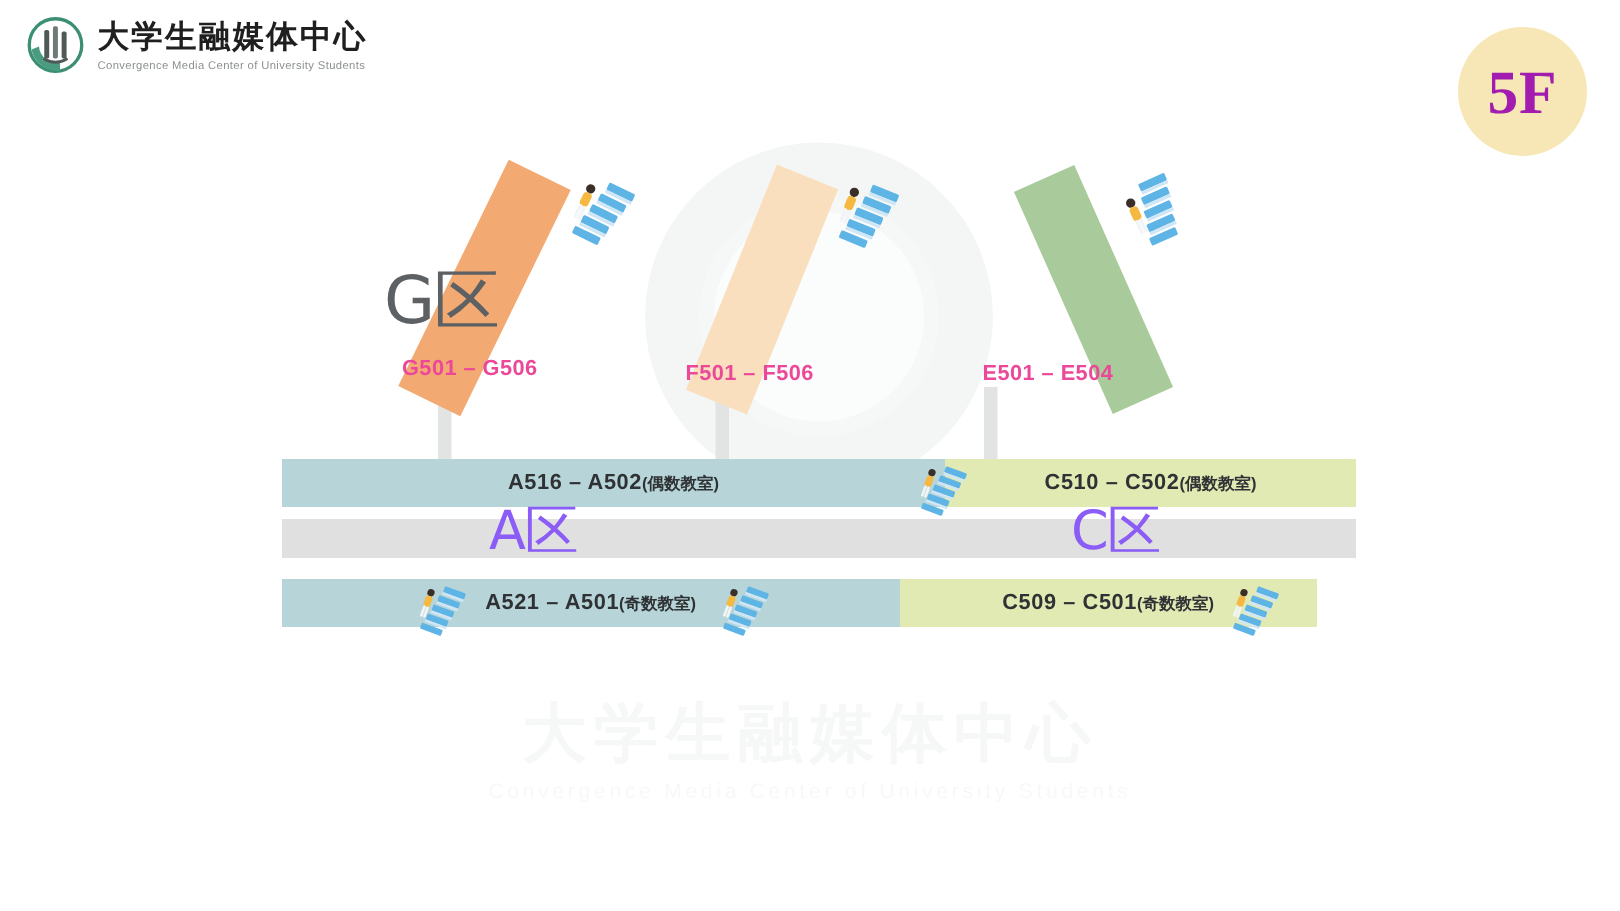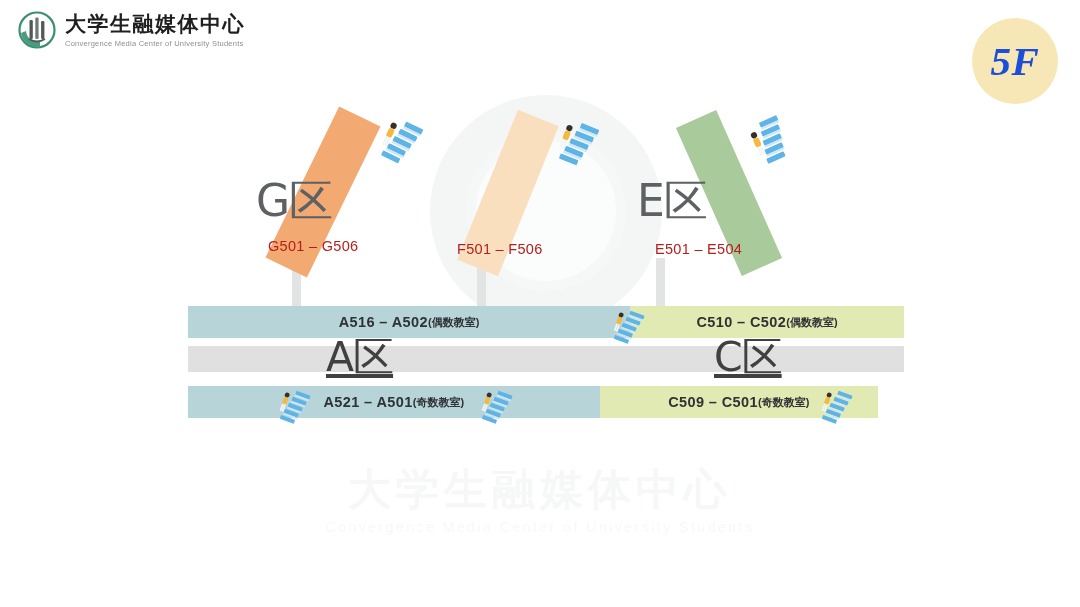--- a/index.html
+++ b/index.html
@@ -48,23 +48,22 @@
   
   .floor-badge{
     position:absolute; right:22px; top:18px;
     width:86px; height:86px; border-radius:50%;
     background:#f7e7b6;
     display:flex; align-items:center; justify-content:center;
     z-index:30;
   }
   .floor-badge span{
     font-family:"Liberation Serif","DejaVu Serif",serif;
-    font-size:41px; font-weight:700; color:#1d4ed8;
+    font-size:41px; font-weight:700; color:#a21caf;
     letter-spacing:.5px;
-    font-style:italic;
   }
 
   
   .stem{
     position:absolute; width:9px; background:#e2e4e4; z-index:1;
   }
   .wing{
     position:absolute; z-index:2;
     transform-origin:center center;
   }
@@ -74,21 +73,21 @@
   .area-label{
     position:absolute; z-index:6;
     font-size:44px; color:#5e6164; font-weight:400;
     letter-spacing:-1px; line-height:1;
     font-family:"DejaVu Sans","Liberation Sans",sans-serif;
     white-space:nowrap;
     margin-top:19px;
   }
   .room-range{
     position:absolute; z-index:6;
-    font-size:14.5px; color:#b91c1c; font-weight:400;
+    font-size:14.5px; color:#ec4899; font-weight:700;
     letter-spacing:.3px; white-space:nowrap;
   }
 
   
   .hbar{
     position:absolute; display:flex; align-items:center;
     z-index:4;
   }
   .hseg{ height:100%; }
   .hbar-text{
@@ -99,24 +98,23 @@
   }
   .paren{ font-size:11px; font-weight:700; letter-spacing:0; }
 
   .corridor{
     position:absolute; left:188px; top:346px;
     width:716px; height:26px;
     background:#e0e0e0; z-index:3;
   }
   .corridor-label{
     position:absolute; z-index:7;
-    font-size:41px; color:#404040; font-weight:400;
+    font-size:36px; color:#8b5cf6; font-weight:400;
     letter-spacing:-1px; line-height:1;
     font-family:"DejaVu Sans","Liberation Sans",sans-serif;
-    text-decoration:underline;
   }
 
   
   .stair{ position:absolute; z-index:9; }
 
   
   .watermark{
     position:absolute; left:0; right:0; top:466px;
     text-align:center; z-index:1; user-select:none;
   }
@@ -210,21 +208,20 @@
         <rect x="7.6" y="16.5" width="6" height="9.5" rx="2.4" fill="#f5b942"></rect>
         <rect x="8.2" y="25.5" width="2.3" height="10" rx="1" fill="#f2f4f6"></rect>
         <rect x="11" y="25.5" width="2.3" height="10" rx="1" fill="#f2f4f6"></rect>
       </g>
     </svg>
   </div>
 
   <div class="wing" style="left:707px; top:112px; width:44px; height:162px; transform:rotate(-24deg);">
     <div class="slab" style="background:#a9ca9a;"></div>
   </div>
-  <div class="area-label" style="left:637px; top:160px;">E区</div>
   <div class="room-range" style="left:655px; top:241px;">E501 – E504</div>
   <div class="stair" style="left:748px; top:116px; transform:rotate(-24deg);">
     <svg width="44" height="50" viewBox="0 0 44 50">
       <g>
         <rect x="20" y="4" width="19" height="5.4" rx="1" fill="#5fb4e6"></rect>
         <rect x="20" y="9.4" width="19" height="2.2" fill="#cfe6f6"></rect>
         <rect x="18" y="13" width="19" height="5.4" rx="1" fill="#5fb4e6"></rect>
         <rect x="18" y="18.4" width="19" height="2.2" fill="#cfe6f6"></rect>
         <rect x="16" y="22" width="19" height="5.4" rx="1" fill="#5fb4e6"></rect>
         <rect x="16" y="27.4" width="19" height="2.2" fill="#cfe6f6"></rect>

